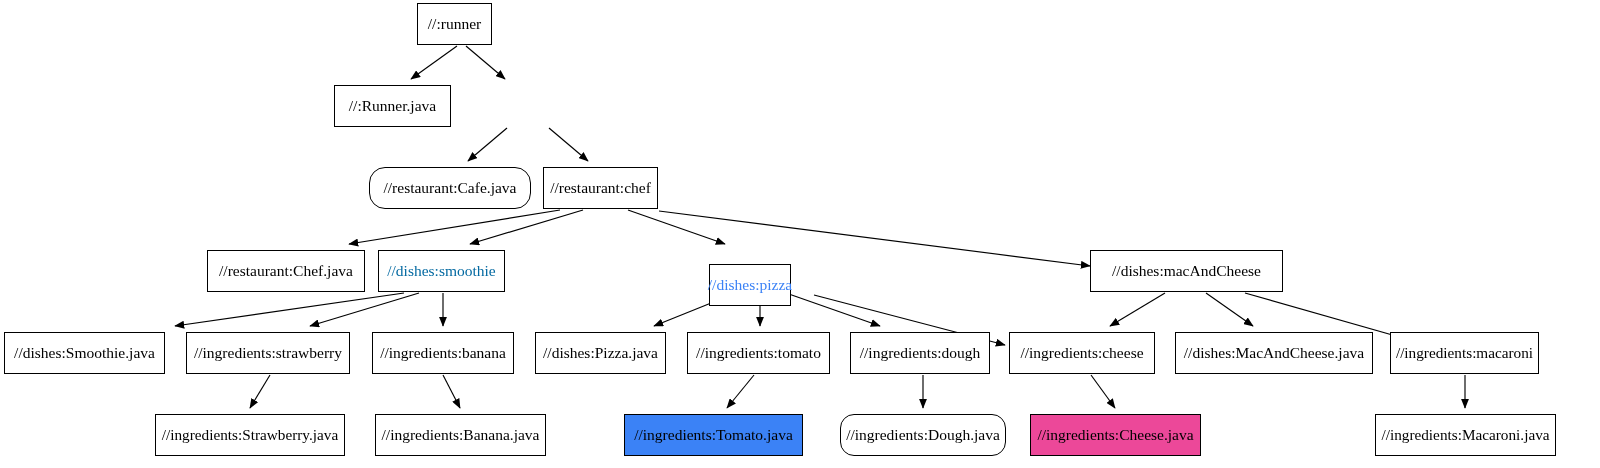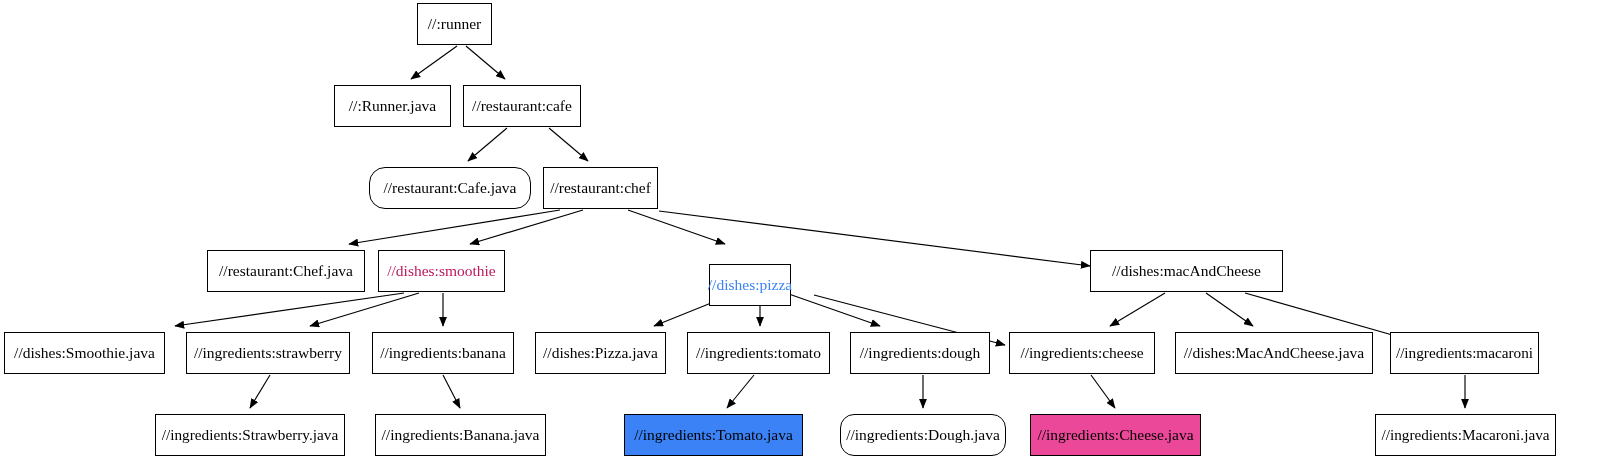--- a/index.html
+++ b/index.html
@@ -90,33 +90,30 @@
       </g>
   </svg>
 
   <div id="node-layer">
       <div class="graph-node" style="left: 417px; top: 3px; width: 75px; height: 42px; background: rgb(255, 255, 255); border-color: rgb(0, 0, 0); color: rgb(0, 0, 0);">
         <span class="node-label">//:runner</span>
       </div>
       <div class="graph-node" style="left: 334px; top: 85px; width: 117px; height: 42px; background: rgb(255, 255, 255); border-color: rgb(0, 0, 0); color: rgb(0, 0, 0);">
         <span class="node-label">//:Runner.java</span>
       </div>
-      <div class="graph-node" style="left: 463px; top: 85px; width: 118px; height: 42px; background: rgb(255, 255, 255); border-color: rgb(0, 0, 0); color: rgb(0, 0, 0);">
-        <span class="node-label">//restaurant:cafe</span>
-      </div>
       <div class="graph-node" style="left: 369px; top: 167px; width: 162px; height: 42px; background: rgb(255, 255, 255); border-color: rgb(0, 0, 0); color: rgb(0, 0, 0); border-radius: 16px;">
         <span class="node-label">//restaurant:Cafe.java</span>
       </div>
       <div class="graph-node" style="left: 543px; top: 167px; width: 115px; height: 42px; background: rgb(255, 255, 255); border-color: rgb(0, 0, 0); color: rgb(0, 0, 0);">
         <span class="node-label">//restaurant:chef</span>
       </div>
       <div class="graph-node" style="left: 207px; top: 250px; width: 158px; height: 42px; background: rgb(255, 255, 255); border-color: rgb(0, 0, 0); color: rgb(0, 0, 0);">
         <span class="node-label">//restaurant:Chef.java</span>
       </div>
-      <div class="graph-node" style="left: 378px; top: 250px; width: 127px; height: 42px; background: rgb(255, 255, 255); border-color: rgb(0, 0, 0); color: #be185d;">
+      <div class="graph-node" style="left: 378px; top: 250px; width: 127px; height: 42px; background: rgb(255, 255, 255); border-color: rgb(0, 0, 0); color: #0369a1;">
         <span class="node-label">//dishes:smoothie</span>
       </div>
       <div class="graph-node" style="left: 709px; top: 264px; width: 82px; height: 42px; background: rgb(255, 255, 255); border-color: rgb(0, 0, 0); color: #3b82f6;">
         <span class="node-label">//dishes:pizza</span>
       </div>
       <div class="graph-node" style="left: 1090px; top: 250px; width: 193px; height: 42px; background: rgb(255, 255, 255); border-color: rgb(0, 0, 0); color: rgb(0, 0, 0);">
         <span class="node-label">//dishes:macAndCheese</span>
       </div>
       <div class="graph-node" style="left: 4px; top: 332px; width: 161px; height: 42px; background: rgb(255, 255, 255); border-color: rgb(0, 0, 0); color: rgb(0, 0, 0); justify-content: center;">
         <span class="node-label">//dishes:Smoothie.java</span>

